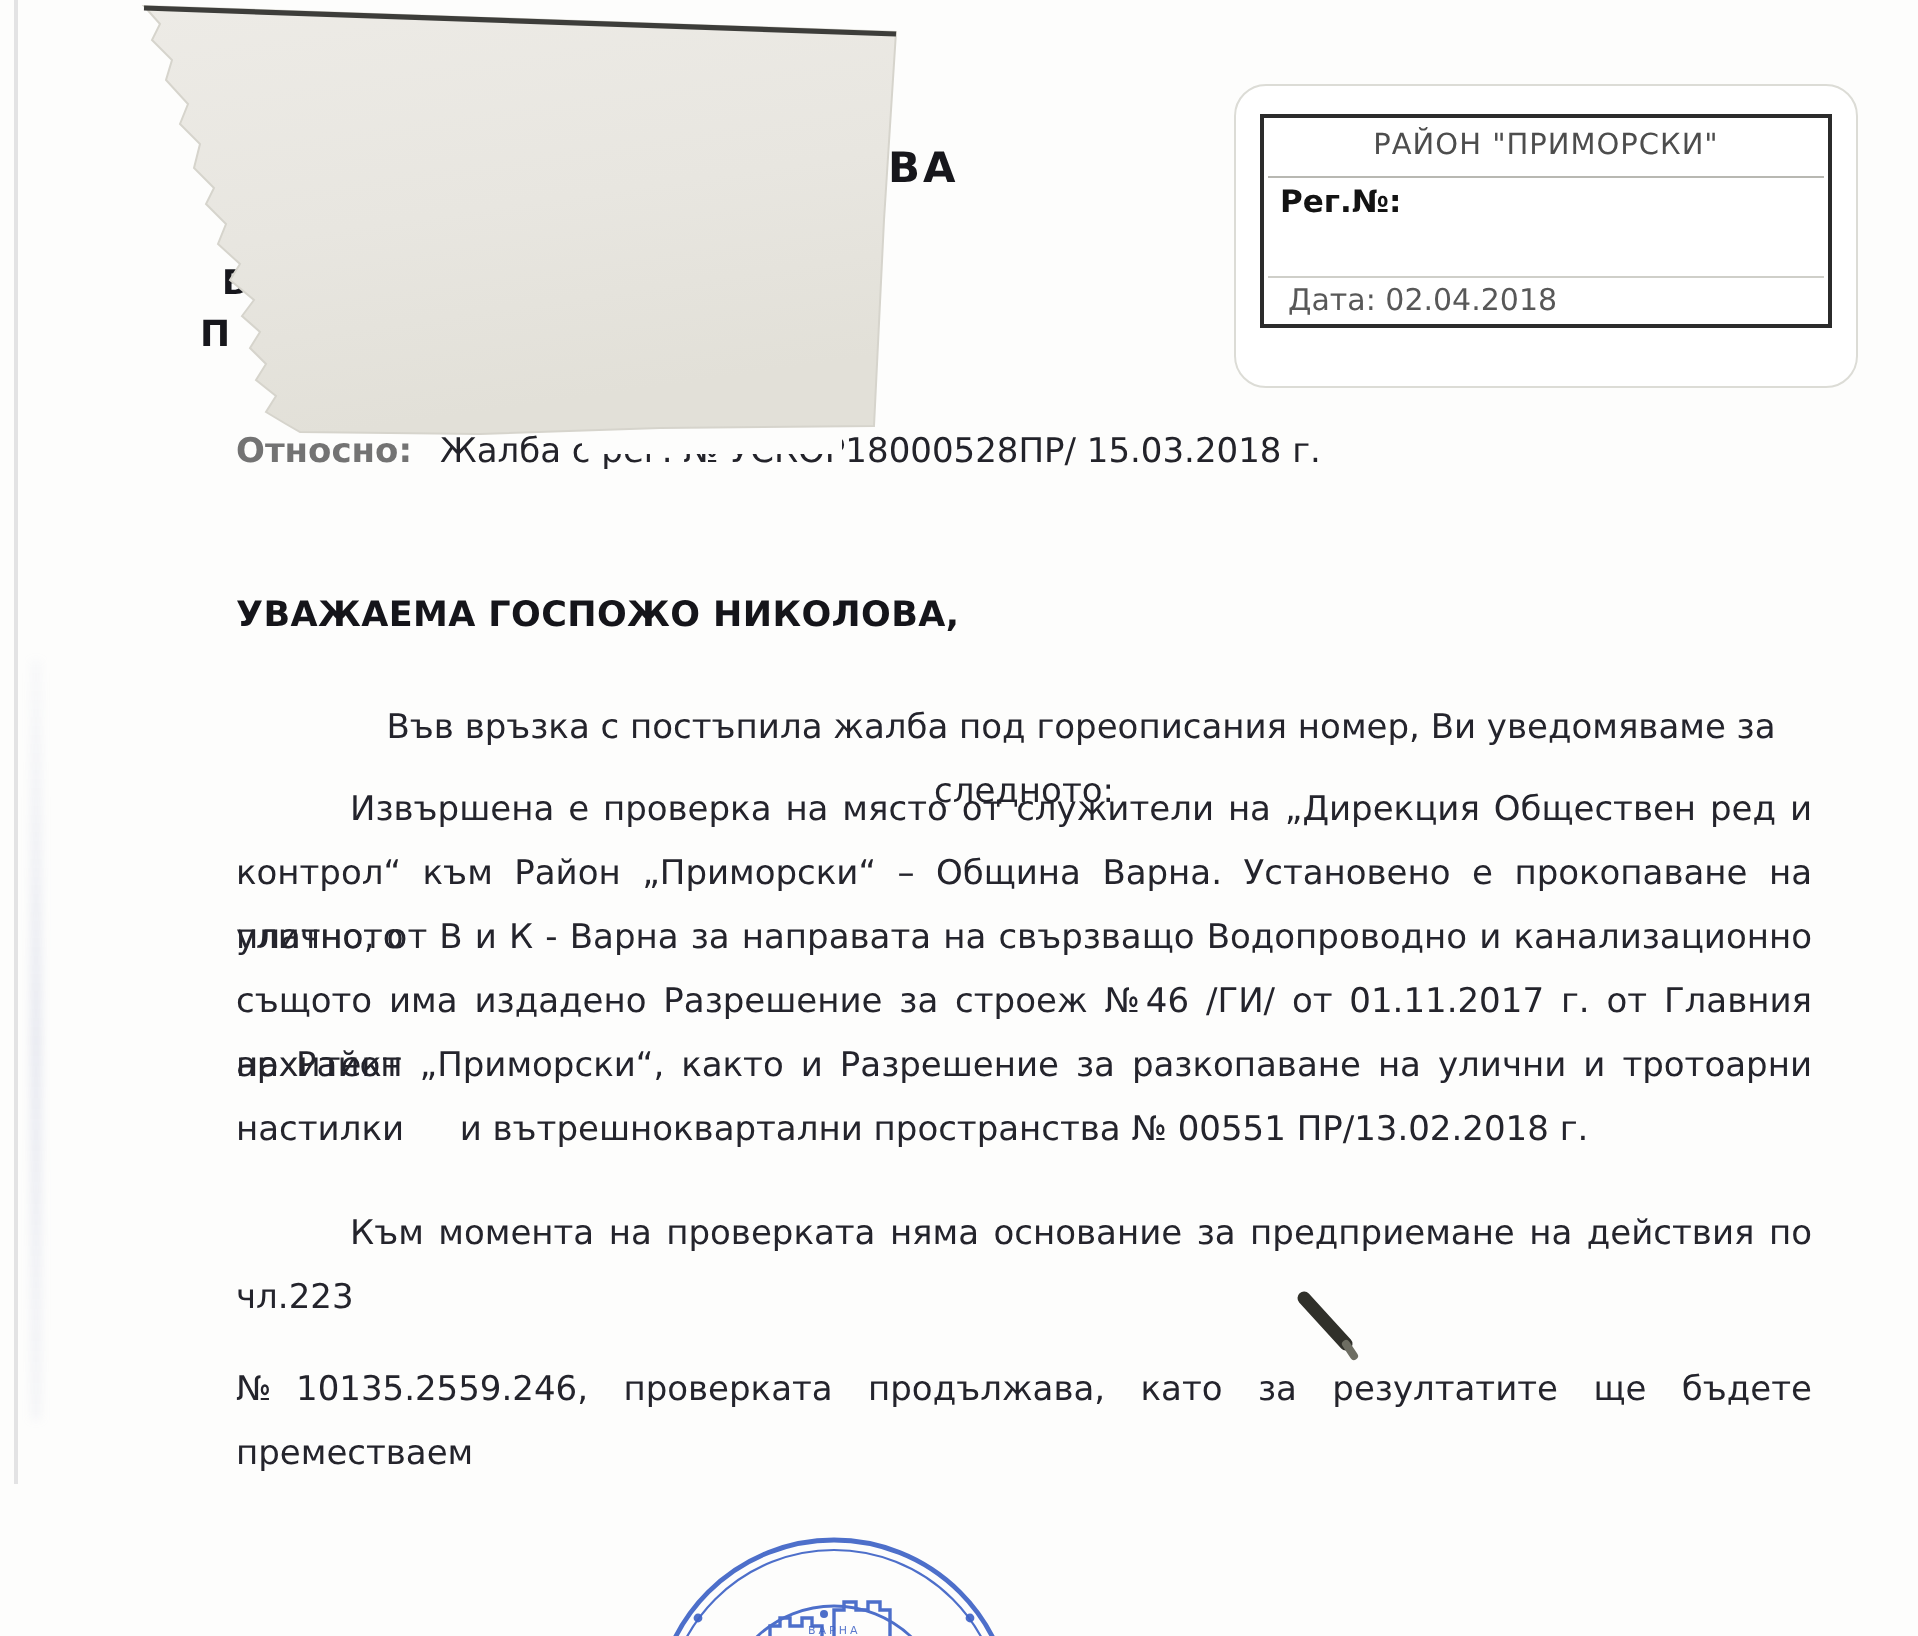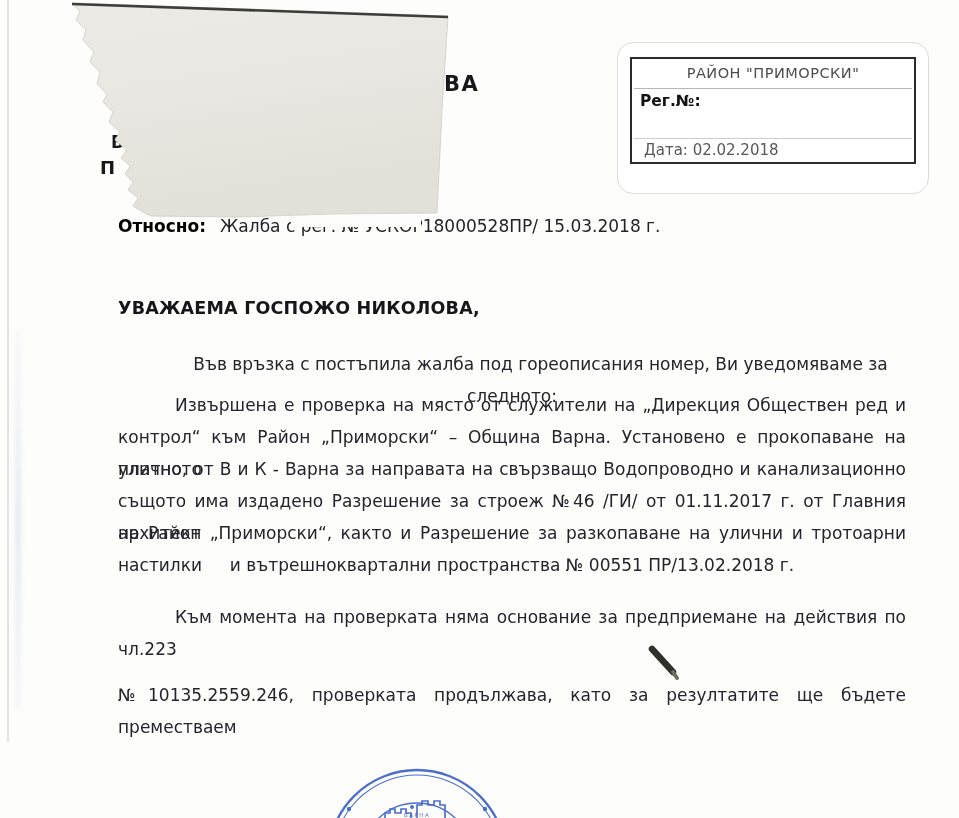--- a/index.html
+++ b/index.html
@@ -32,21 +32,21 @@
   .reg-inner{left:630px;top:57px;width:282px;height:103px;border:2px solid #2b2b2b;background:#fff;}
   .reg-title{left:0;right:0;top:6px;text-align:center;font-size:14.5px;color:#4d4d4d;letter-spacing:.5px;}
   .reg-sep1{left:2px;right:2px;top:29px;height:1px;background:#b8b8b2;}
   .reg-label{left:8px;top:33px;font-size:15.5px;font-weight:bold;color:#131313;}
   .reg-number{left:8px;top:52px;font-size:17px;font-weight:bold;color:#131313;letter-spacing:.2px;}
   .reg-sep2{left:2px;right:2px;top:79px;height:1px;background:#cfcfc9;}
   .reg-date{left:12px;top:82px;font-size:15px;color:#585858;}
 
   
   .subject{left:118px;top:212px;font-size:17px;line-height:28px;white-space:nowrap;z-index:1;}
-  .subject .lbl{font-weight:bold;color:#000000;margin-right:14px;}
+  .subject .lbl{font-weight:bold;color:#737373;margin-right:14px;}
 
   .salutation{left:118px;top:296px;font-size:17.5px;font-weight:bold;color:#15151a;letter-spacing:.2px;line-height:24px;}
 
   
   .para{left:118px;width:788px;font-size:17px;line-height:32px;color:#24242c;}
   .para-intro{top:348px;}
   .para-inspection{top:389px;}
   .para-conclusion{top:601px;}
   .para-followup{top:679px;}
   .line{height:32px;text-align:center;}
@@ -85,21 +85,21 @@
   <polygon points="72,3 80,12 76,20 86,30 83,40 94,52 90,62 100,72 97,84 107,94 103,102 113,112 109,122 120,132 115,140 127,150 121,158 130,166 125,174 133,182 128,190 138,198 133,206 143,212 150,216 240,217 330,214 437,213 442,110 448,16" fill="url(#paperGrad)" stroke="#d6d4cc" stroke-width="1"></polygon>
   <path d="M72,4 L448,17" stroke="#3d3d3a" stroke-width="2.6" fill="none"></path>
 </svg>
 
 <div class="abs reg-outer"></div>
 <div class="abs reg-inner">
   <div class="abs reg-title">РАЙОН "ПРИМОРСКИ"</div>
   <div class="abs reg-sep1"></div>
   <div class="abs reg-label">Рег.№:</div>
   <div class="abs reg-sep2"></div>
-  <div class="abs reg-date">Дата: 02.02.2018</div>
+  <div class="abs reg-date">Дата: 02.04.2018</div>
 </div>
 
 <div class="abs salutation">УВАЖАЕМА ГОСПОЖО НИКОЛОВА,</div>
 
 <div class="abs para para-intro">
   <div class="line indent">Във връзка с постъпила жалба под гореописания номер, Ви уведомяваме за следното:</div>
 </div>
 
 <div class="abs para para-inspection">
   <div class="line jline indent">Извършена е проверка на място от служители на „Дирекция Обществен ред и</div>

